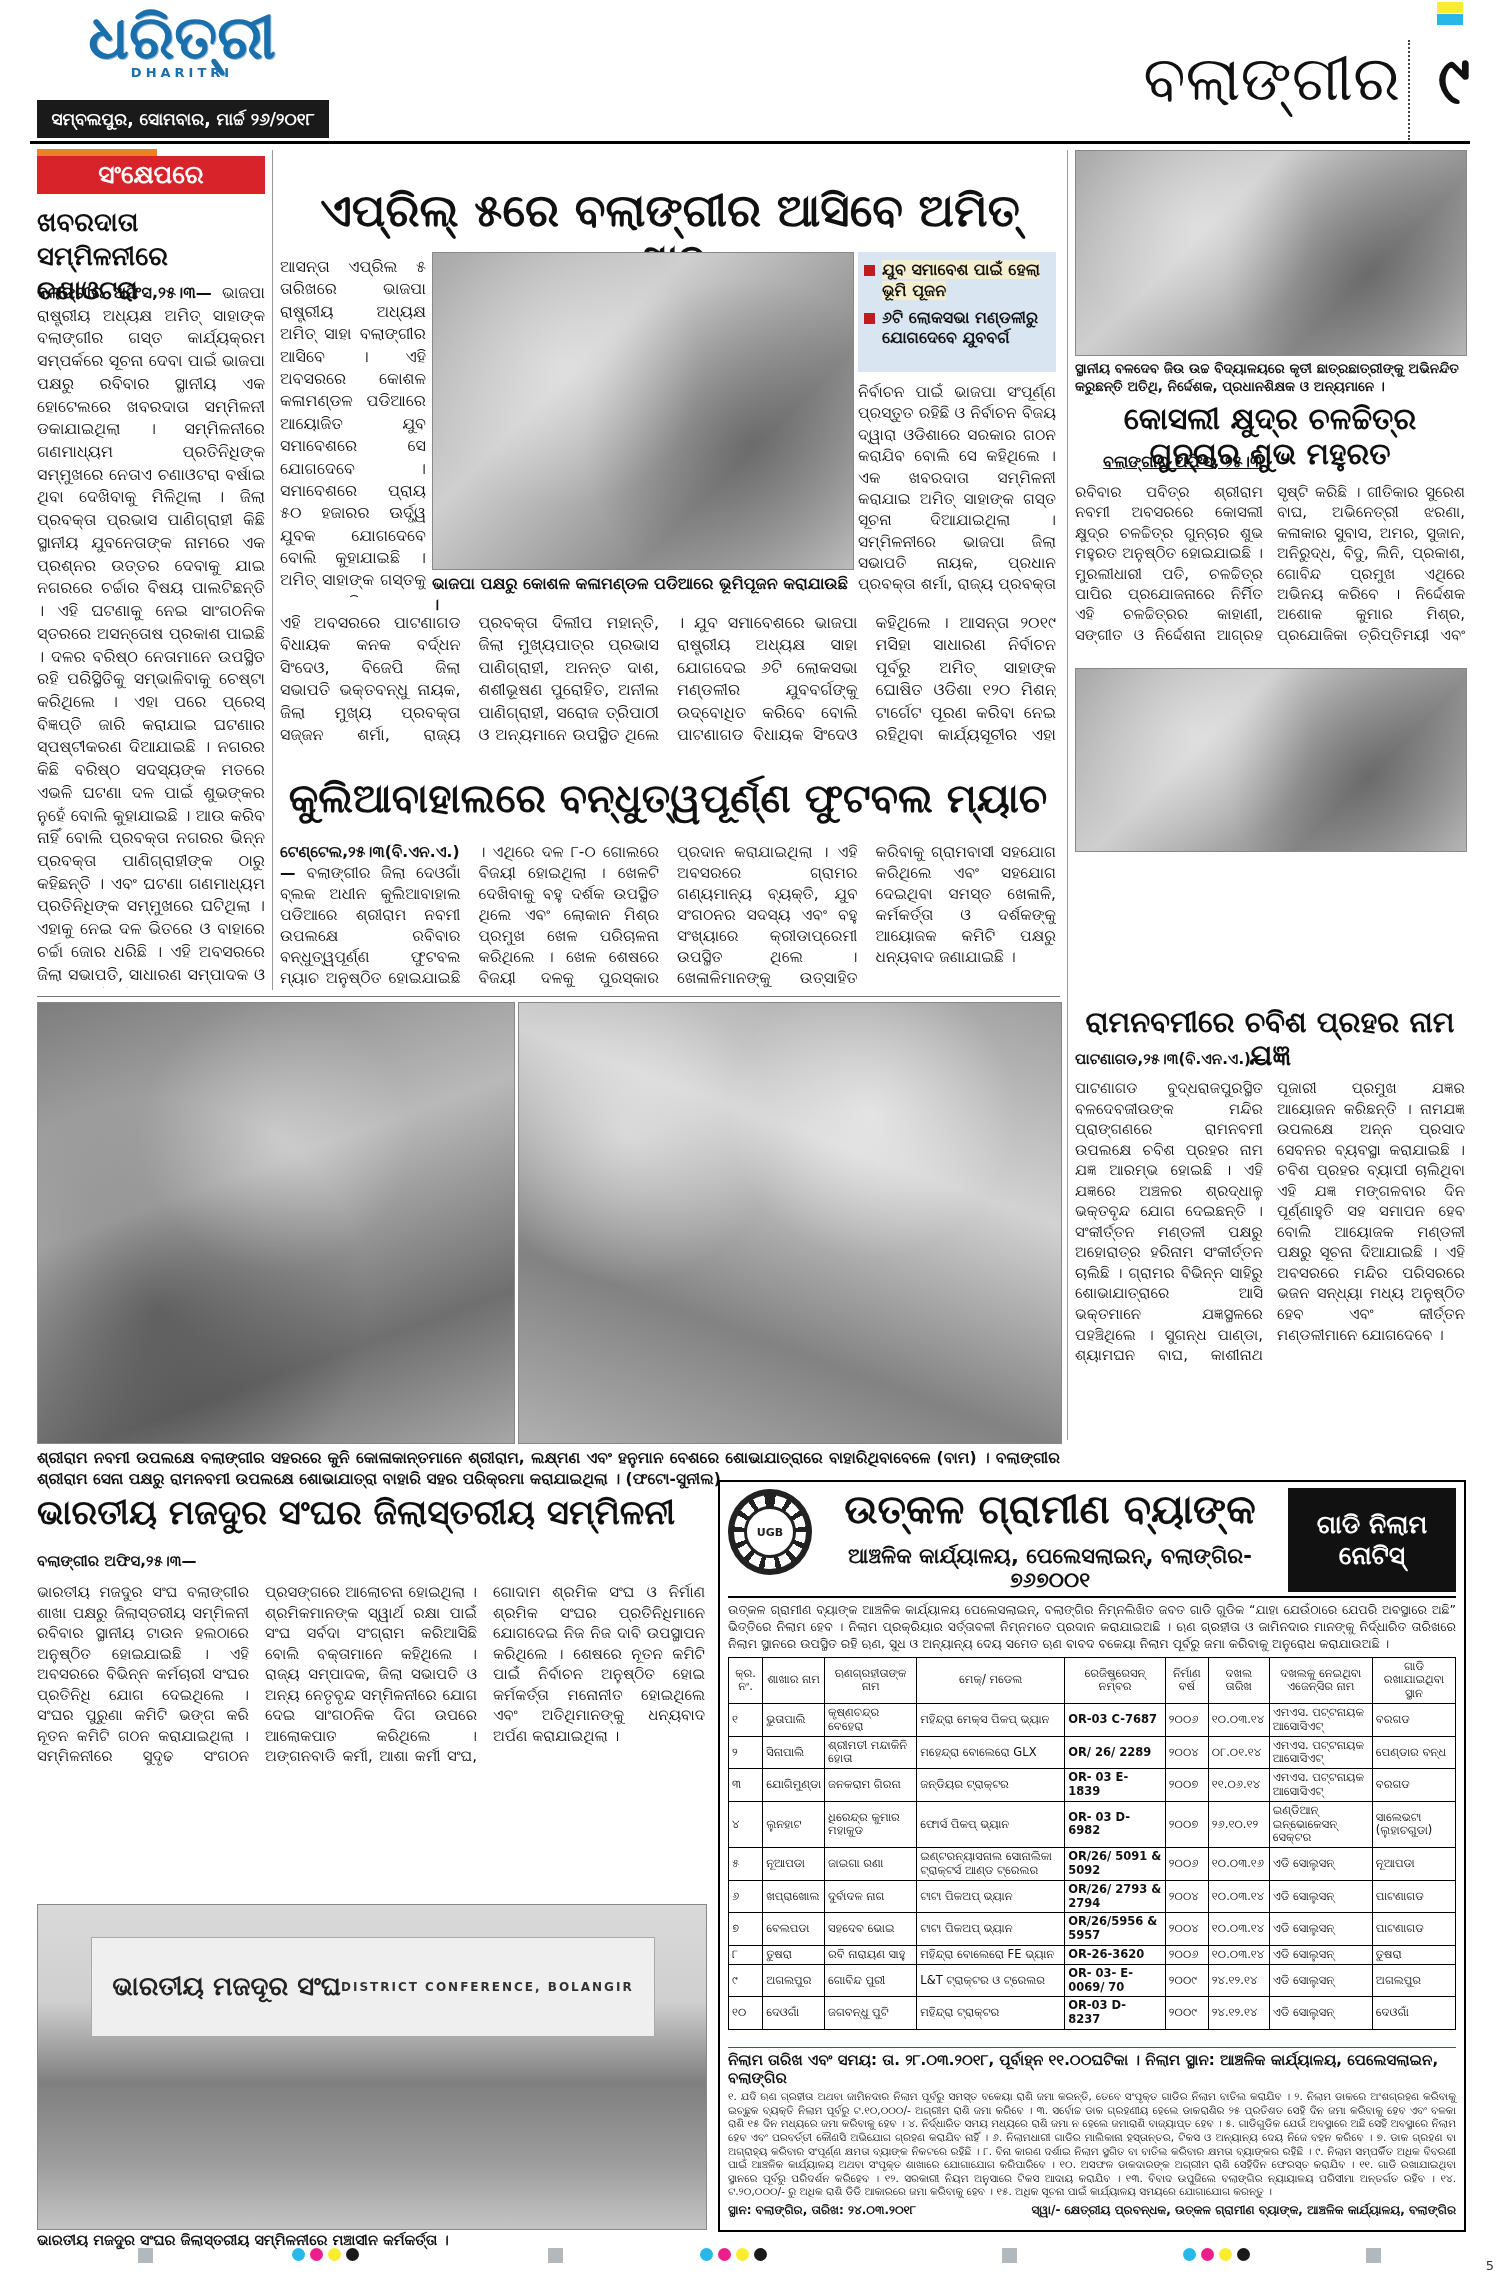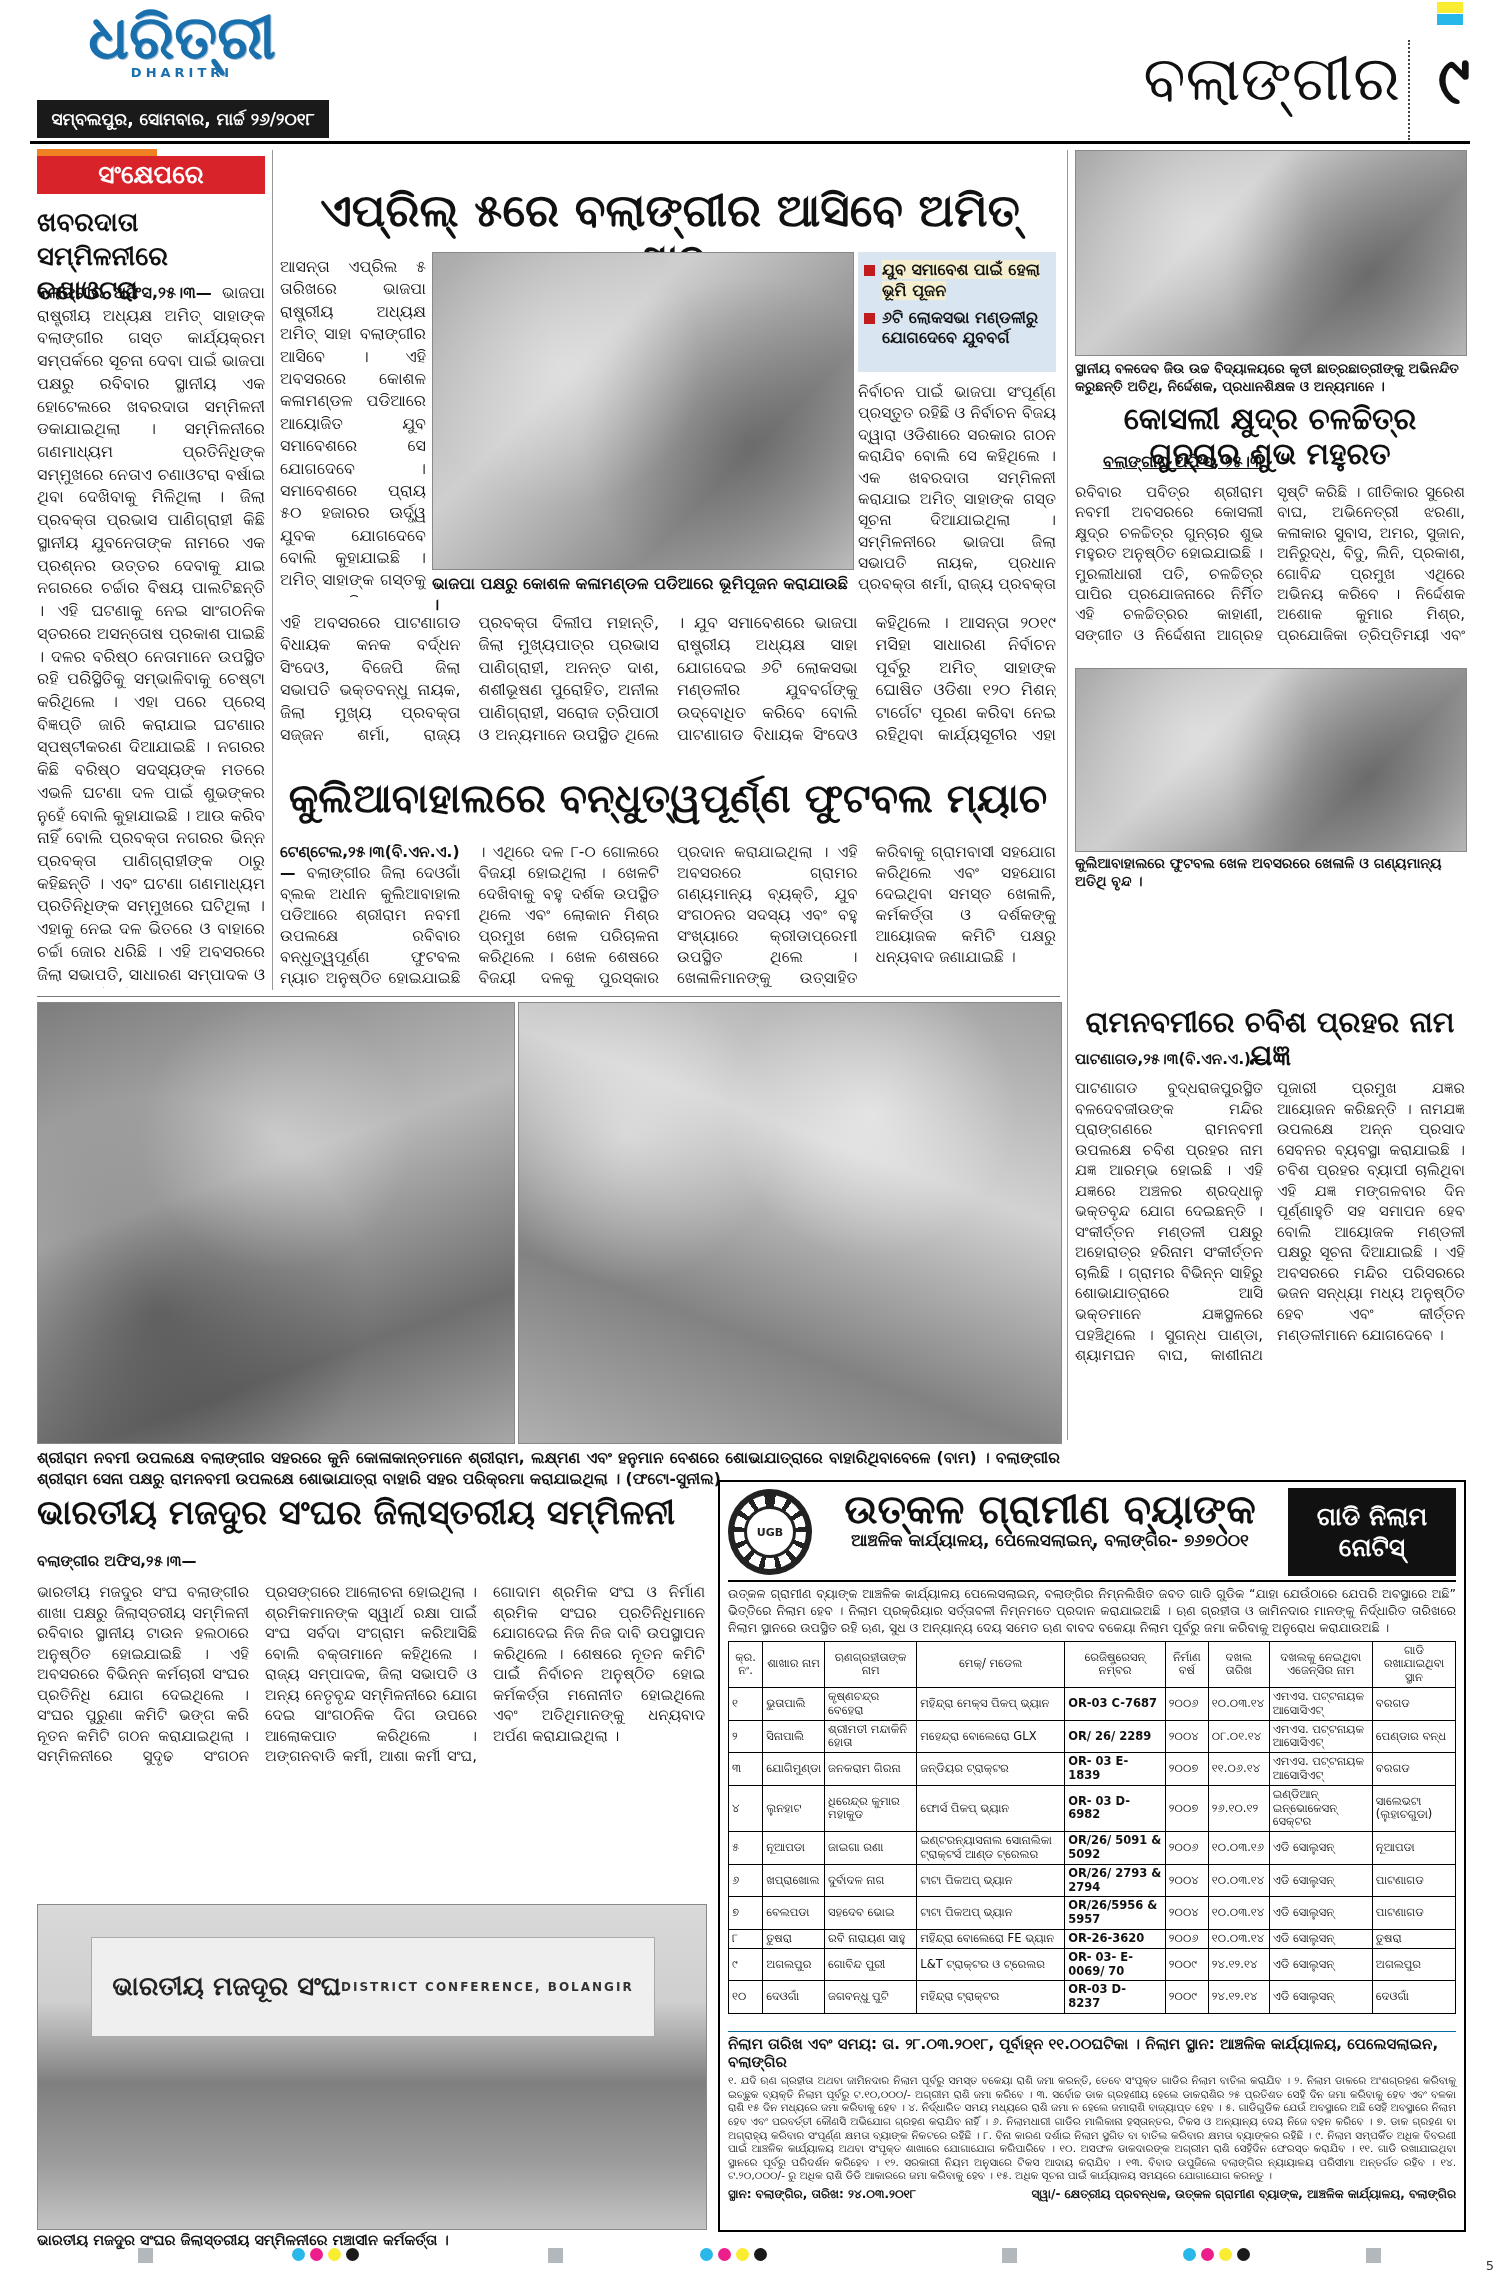--- a/index.html
+++ b/index.html
@@ -103,21 +103,21 @@
           padding:6px 8px;font-size:12px;background:#fff;}
   .notice-head{display:flex;align-items:stretch;border-bottom:2px solid #000;padding-bottom:4px;}
   .notice-logo{width:84px;height:88px;flex:0 0 auto;display:flex;align-items:center;justify-content:center;}
   .gear{width:74px;height:74px;border-radius:50%;border:6px solid #222;position:relative;
         display:flex;align-items:center;justify-content:center;font-size:11px;font-weight:bold;color:#222;
         background:repeating-conic-gradient(#222 0 9deg,#fff 9deg 27deg);text-align:right;}
   .gear-inner{width:46px;height:46px;border-radius:50%;background:#fff;border:3px solid #222;
         display:flex;align-items:center;justify-content:center;}
   .notice-title-wrap{flex:1 1 auto;text-align:center;}
   .notice-title{font-size:40px;font-weight:bold;line-height:1.05;}
-  .notice-address{font-size:17px;font-weight:bold;margin-top:0;}
+  .notice-address{font-size:21px;font-weight:bold;margin-top:14px;}
   .notice-tag{flex:0 0 auto;width:168px;background:#111;color:#fff;display:flex;align-items:center;justify-content:center;
               text-align:center;font-size:25px;font-weight:bold;line-height:1.25;}
   .notice-intro{margin-top:4px;font-size:12.5px;line-height:1.35;}
   .notice table{width:100%;border-collapse:collapse;margin-top:4px;}
   .notice th,.notice td{border:1px solid #000;padding:2px 3px;font-size:11.5px;line-height:1.2;vertical-align:middle;}
   .notice th{font-weight:normal;text-align:center;}
   .notice td{text-align:left;}
   .reg-col{font-size:12.5px;font-weight:bold;}
   .notice-auction-line{margin-top:17px;font-size:15px;font-weight:bold;border-top:1px solid #0369a1;padding-top:3px;}
   .notice-terms{margin-top:3px;font-size:10.5px;line-height:1.3;text-align:justify;}
@@ -174,21 +174,20 @@
   <div class="abs school-caption">ସ୍ଥାନୀୟ ବଳଦେବ ଜିଉ ଉଚ୍ଚ ବିଦ୍ୟାଳୟରେ କୃତୀ ଛାତ୍ରଛାତ୍ରୀଙ୍କୁ ଅଭିନନ୍ଦିତ କରୁଛନ୍ତି ଅତିଥି, ନିର୍ଦ୍ଦେଶକ, ପ୍ରଧାନଶିକ୍ଷକ ଓ ଅନ୍ୟମାନେ ।</div>
   <div class="abs kosli-headline">କୋସଲୀ କ୍ଷୁଦ୍ର ଚଳଚ୍ଚିତ୍ର ଗୁନ୍‌ଚାର ଶୁଭ ମହୁରତ</div>
   <div class="abs kosli-dateline">ବଲାଙ୍ଗୀର ଅଫିସ, ୨୫।୩</div>
   <div class="abs kosli-body just hidden-of">ରବିବାର ପବିତ୍ର ଶ୍ରୀରାମ ନବମୀ ଅବସରରେ କୋସଲୀ କ୍ଷୁଦ୍ର ଚଳଚ୍ଚିତ୍ର ଗୁନ୍‌ଚାର ଶୁଭ ମହୁରତ ଅନୁଷ୍ଠିତ ହୋଇଯାଇଛି । ମୁରଲୀଧାରୀ ପତି, ଚଳଚ୍ଚିତ୍ର ପାପିର ପ୍ରଯୋଜନାରେ ନିର୍ମିତ ଏହି ଚଳଚ୍ଚିତ୍ରର କାହାଣୀ, ସଙ୍ଗୀତ ଓ ନିର୍ଦ୍ଦେଶନା ଆଗ୍ରହ ସୃଷ୍ଟି କରିଛି । ଗୀତିକାର ସୁରେଶ ବାଘ, ଅଭିନେତ୍ରୀ ଝରଣା, କଳାକାର ସୁବାସ, ଅମର, ସୁଜାନ, ଅନିରୁଦ୍ଧ, ବିଦୁ, ଲିନି, ପ୍ରକାଶ, ଗୋବିନ୍ଦ ପ୍ରମୁଖ ଏଥିରେ ଅଭିନୟ କରିବେ । ନିର୍ଦ୍ଦେଶକ ଅଶୋକ କୁମାର ମିଶ୍ର, ପ୍ରଯୋଜିକା ତ୍ରିପ୍ତିମୟୀ ଏବଂ କଳାକାରମାନେ ଚଳଚ୍ଚିତ୍ରଟିକୁ ସଫଳ କରିବାକୁ ନିବେଦନ କରିଛନ୍ତି ।</div>
 
   <div class="abs football-headline">କୁଲିଆବାହାଲରେ ବନ୍ଧୁତ୍ୱପୂର୍ଣ୍ଣ ଫୁଟବଲ ମ୍ୟାଚ</div>
   <div class="abs football-body just hidden-of">
     <span class="dateline">ଟେଣ୍ଟେଲ,୨୫।୩(ବି.ଏନ.ଏ.)— </span><span>ବଲାଙ୍ଗୀର ଜିଲା ଦେଓଗାଁ ବ୍ଲକ ଅଧୀନ କୁଲିଆବାହାଲ ପଡିଆରେ ଶ୍ରୀରାମ ନବମୀ ଉପଲକ୍ଷେ ରବିବାର ବନ୍ଧୁତ୍ୱପୂର୍ଣ୍ଣ ଫୁଟବଲ ମ୍ୟାଚ ଅନୁଷ୍ଠିତ ହୋଇଯାଇଛି । ଏଥିରେ ଦଳ ୮-୦ ଗୋଲରେ ବିଜୟୀ ହୋଇଥିଲା । ଖେଳଟି ଦେଖିବାକୁ ବହୁ ଦର୍ଶକ ଉପସ୍ଥିତ ଥିଲେ ଏବଂ ଲୋକାନ ମିଶ୍ର ପ୍ରମୁଖ ଖେଳ ପରିଚାଳନା କରିଥିଲେ । ଖେଳ ଶେଷରେ ବିଜୟୀ ଦଳକୁ ପୁରସ୍କାର ପ୍ରଦାନ କରାଯାଇଥିଲା । ଏହି ଅବସରରେ ଗ୍ରାମର ଗଣ୍ୟମାନ୍ୟ ବ୍ୟକ୍ତି, ଯୁବ ସଂଗଠନର ସଦସ୍ୟ ଏବଂ ବହୁ ସଂଖ୍ୟାରେ କ୍ରୀଡାପ୍ରେମୀ ଉପସ୍ଥିତ ଥିଲେ । ଖେଳାଳିମାନଙ୍କୁ ଉତ୍ସାହିତ କରିବାକୁ ଗ୍ରାମବାସୀ ସହଯୋଗ କରିଥିଲେ ଏବଂ ସହଯୋଗ ଦେଇଥିବା ସମସ୍ତ ଖେଳାଳି, କର୍ମକର୍ତ୍ତା ଓ ଦର୍ଶକଙ୍କୁ ଆୟୋଜକ କମିଟି ପକ୍ଷରୁ ଧନ୍ୟବାଦ ଜଣାଯାଇଛି ।</span>
   </div>
   <div class="abs football-photo photo"></div>
-  <div class="abs football-photo-caption">କୁଲିଆବାହାଲରେ ଫୁଟବଲ ଖେଳ ଅବସରରେ ଖେଳାଳି ଓ ଗଣ୍ୟମାନ୍ୟ ଅତିଥି ବୃନ୍ଦ ।</div>
 
   <div class="abs hrule" style="left:37px;top:996px;width:1023px;"></div>
 
   <div class="abs proc-photo-left"></div>
   <div class="abs proc-photo-right"></div>
   <div class="abs proc-caption just">ଶ୍ରୀରାମ ନବମୀ ଉପଲକ୍ଷେ ବଲାଙ୍ଗୀର ସହରରେ କୁନି କୋଳାକାନ୍ତମାନେ ଶ୍ରୀରାମ, ଲକ୍ଷ୍ମଣ ଏବଂ ହନୁମାନ ବେଶରେ ଶୋଭାଯାତ୍ରାରେ ବାହାରିଥିବାବେଳେ (ବାମ) । ବଲାଙ୍ଗୀର ଶ୍ରୀରାମ ସେନା ପକ୍ଷରୁ ରାମନବମୀ ଉପଲକ୍ଷେ ଶୋଭାଯାତ୍ରା ବାହାରି ସହର ପରିକ୍ରମା କରାଯାଇଥିଲା । (ଫଟୋ-ସୁନୀଲ)</div>
 
   <div class="abs ram-headline">ରାମନବମୀରେ ଚବିଶ ପ୍ରହର ନାମ ଯଜ୍ଞ</div>
   <div class="abs ram-dateline">ପାଟଣାଗଡ,୨୫।୩(ବି.ଏନ.ଏ.)— </div>
   <div class="abs ram-body just hidden-of">ପାଟଣାଗଡ ବୁଦ୍ଧରାଜପୁରସ୍ଥିତ ବଳଦେବଜୀଉଙ୍କ ମନ୍ଦିର ପ୍ରାଙ୍ଗଣରେ ରାମନବମୀ ଉପଲକ୍ଷେ ଚବିଶ ପ୍ରହର ନାମ ଯଜ୍ଞ ଆରମ୍ଭ ହୋଇଛି । ଏହି ଯଜ୍ଞରେ ଅଞ୍ଚଳର ଶ୍ରଦ୍ଧାଳୁ ଭକ୍ତବୃନ୍ଦ ଯୋଗ ଦେଇଛନ୍ତି । ସଂକୀର୍ତ୍ତନ ମଣ୍ଡଳୀ ପକ୍ଷରୁ ଅହୋରାତ୍ର ହରିନାମ ସଂକୀର୍ତ୍ତନ ଚାଲିଛି । ଗ୍ରାମର ବିଭିନ୍ନ ସାହିରୁ ଶୋଭାଯାତ୍ରାରେ ଆସି ଭକ୍ତମାନେ ଯଜ୍ଞସ୍ଥଳରେ ପହଞ୍ଚିଥିଲେ । ସୁଗନ୍ଧ ପାଣ୍ଡା, ଶ୍ୟାମଘନ ବାଘ, କାଶୀନାଥ ପୂଜାରୀ ପ୍ରମୁଖ ଯଜ୍ଞର ଆୟୋଜନ କରିଛନ୍ତି । ନାମଯଜ୍ଞ ଉପଲକ୍ଷେ ଅନ୍ନ ପ୍ରସାଦ ସେବନର ବ୍ୟବସ୍ଥା କରାଯାଇଛି । ଚବିଶ ପ୍ରହର ବ୍ୟାପୀ ଚାଲିଥିବା ଏହି ଯଜ୍ଞ ମଙ୍ଗଳବାର ଦିନ ପୂର୍ଣ୍ଣାହୁତି ସହ ସମାପନ ହେବ ବୋଲି ଆୟୋଜକ ମଣ୍ଡଳୀ ପକ୍ଷରୁ ସୂଚନା ଦିଆଯାଇଛି । ଏହି ଅବସରରେ ମନ୍ଦିର ପରିସରରେ ଭଜନ ସନ୍ଧ୍ୟା ମଧ୍ୟ ଅନୁଷ୍ଠିତ ହେବ ଏବଂ କୀର୍ତ୍ତନ ମଣ୍ଡଳୀମାନେ ଯୋଗଦେବେ ।</div>

